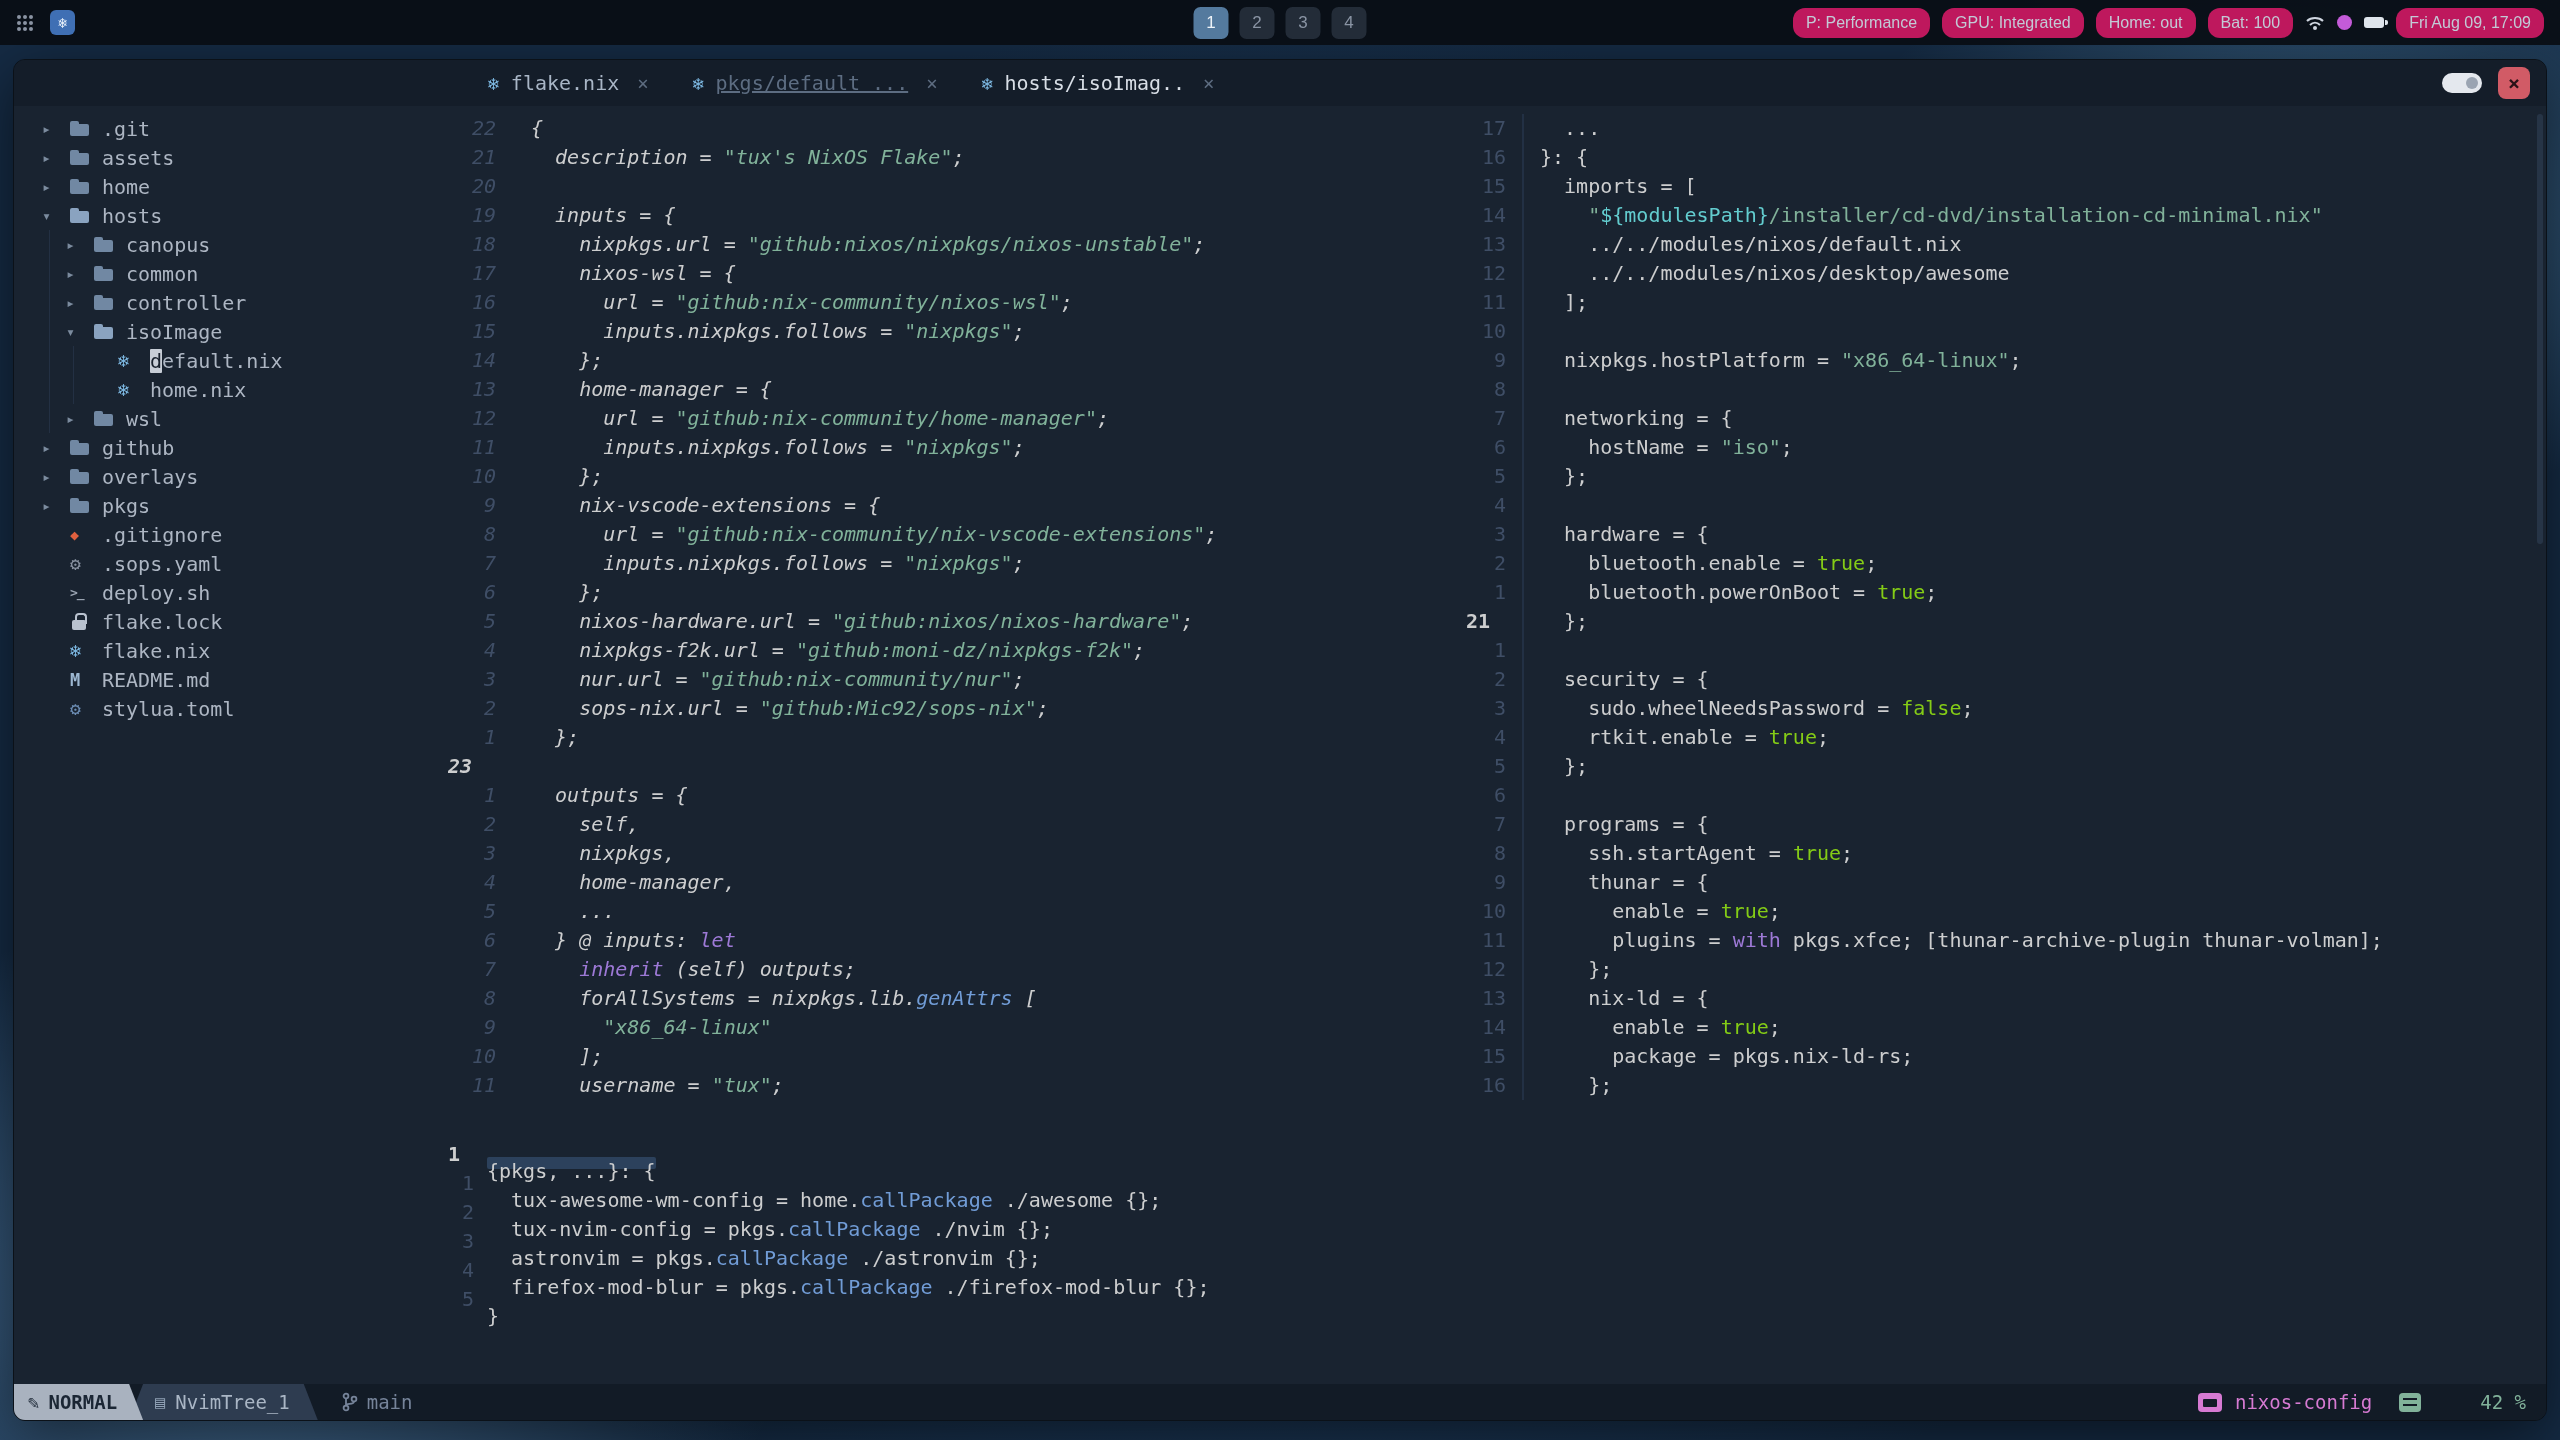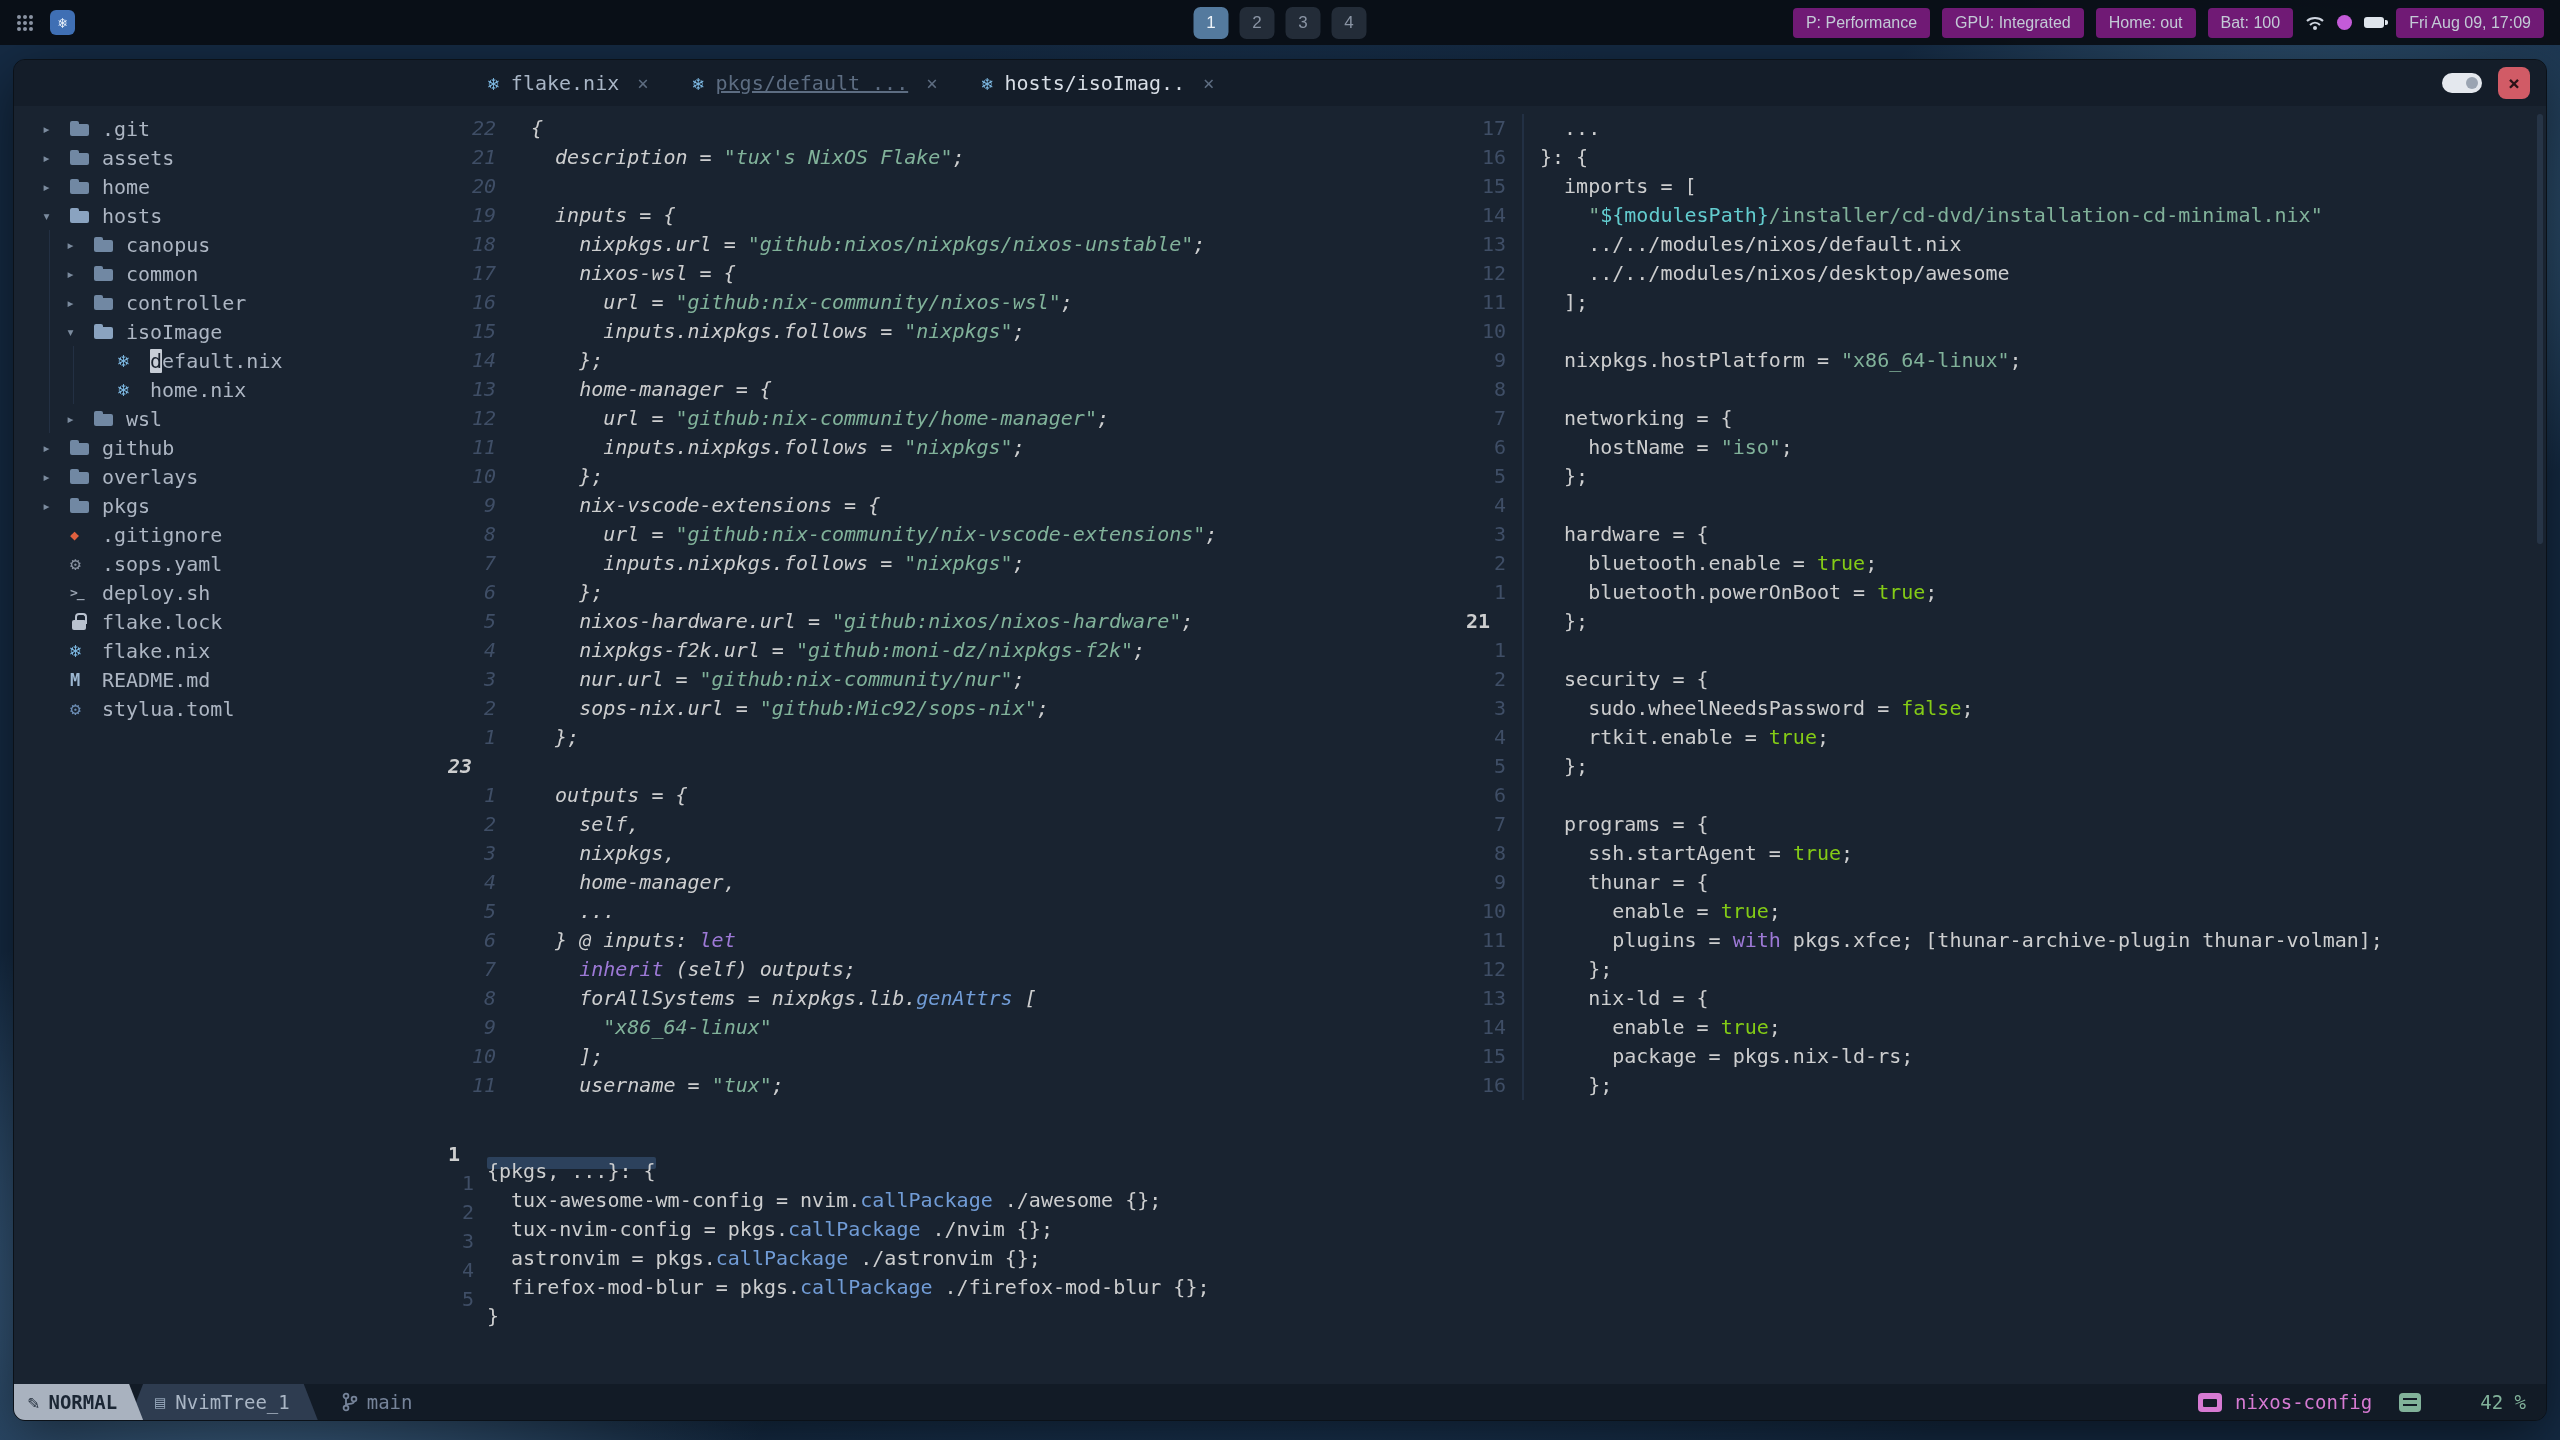--- a/index.html
+++ b/index.html
@@ -18,21 +18,21 @@
     display:flex;align-items:center;padding:0 16px;z-index:5;}
   .tb-left{display:flex;align-items:center;gap:16px;}
   .logo{width:25px;height:25px;border-radius:6px;background:#3f6fb4;color:#eaf2fb;
     display:flex;align-items:center;justify-content:center;font-size:15px;}
   .tb-ws{position:absolute;left:50%;top:50%;transform:translate(-50%,-50%);display:flex;gap:11px;}
   .ws{width:35px;height:32px;border-radius:7px;background:#232c38;color:#8a94a4;
     display:flex;align-items:center;justify-content:center;font-size:17px;
     font-family:"Liberation Sans",sans-serif;cursor:pointer;}
   .ws.active{background:#547a9e;color:#eef3f8;}
   .tb-right{margin-left:auto;display:flex;align-items:center;gap:12px;}
-  .pill{background:#701a75;border-radius:4px;padding:6px 13px;font-size:16px;color:#c3cad6;
+  .pill{background:#be185d;border-radius:12px;padding:6px 13px;font-size:16px;color:#c3cad6;
     font-family:"Liberation Sans",sans-serif;white-space:nowrap;}
   .traydot{width:15px;height:15px;border-radius:50%;background:#c45bd8;display:inline-block;}
   .battico{width:20px;height:11px;background:#dfe5ec;border-radius:3px;position:relative;display:inline-block;}
   .battico::after{content:"";position:absolute;right:-4px;top:3px;width:3px;height:5px;background:#dfe5ec;border-radius:0 2px 2px 0;}
 
   
   .window{position:absolute;left:13px;top:59px;width:2534px;height:1362px;background:#192330;
     border-radius:12px;overflow:hidden;display:flex;flex-direction:column;
     border:1px solid #0b1118;box-shadow:0 16px 60px rgba(0,0,0,.55);}
 
@@ -530,21 +530,21 @@
               </div>
             </div>
         </div>
         <div class="pane" id="pane-bottom">
             <div class="cline">
               <span class="lnum cur">1</span>
               <span class="ccode sel"><span class="t-f">{pkgs, ...}: {</span></span>
             </div>
             <div class="cline">
               <span class="lnum">1</span>
-              <span class="ccode"><span class="t-f">  tux-awesome-wm-config = nvim.</span><span class="t-u">callPackage</span><span class="t-f"> ./awesome {};</span></span>
+              <span class="ccode"><span class="t-f">  tux-awesome-wm-config = home.</span><span class="t-u">callPackage</span><span class="t-f"> ./awesome {};</span></span>
             </div>
             <div class="cline">
               <span class="lnum">2</span>
               <span class="ccode"><span class="t-f">  tux-nvim-config = pkgs.</span><span class="t-u">callPackage</span><span class="t-f"> ./nvim {};</span></span>
             </div>
             <div class="cline">
               <span class="lnum">3</span>
               <span class="ccode"><span class="t-f">  astronvim = pkgs.</span><span class="t-u">callPackage</span><span class="t-f"> ./astronvim {};</span></span>
             </div>
             <div class="cline">

